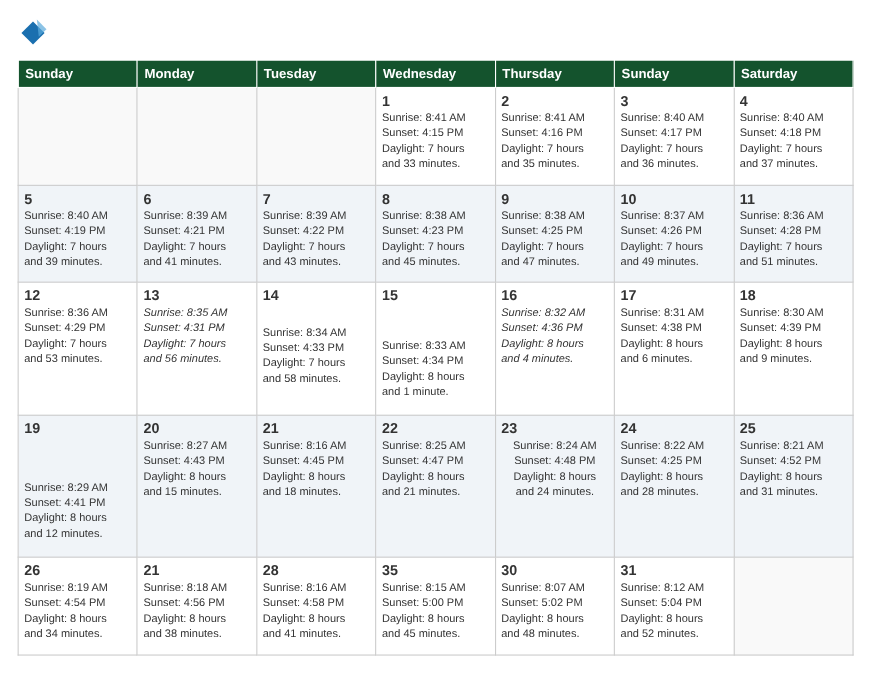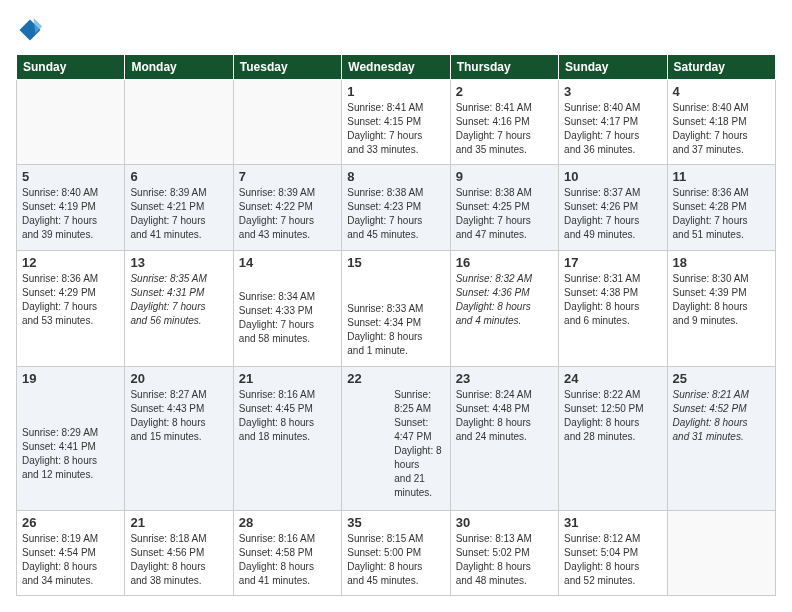--- a/index.html
+++ b/index.html
@@ -279,42 +279,42 @@
           </td>
           <td>
             <span class="day-num">21</span>
             <div class="day-info" style="white-space: pre-line;">Sunrise: 8:16 AM
 Sunset: 4:45 PM
 Daylight: 8 hours
 and 18 minutes.</div>
           </td>
           <td>
             <span class="day-num">22</span>
-            <div class="day-info" style="white-space: pre-line; margin-left: 47px;">Sunrise: 8:25 AM
+            <div class="day-info" style="white-space: pre-line;">Sunrise: 8:25 AM
 Sunset: 4:47 PM
 Daylight: 8 hours
 and 21 minutes.</div>
           </td>
           <td>
             <span class="day-num">23</span>
-            <div class="day-info" style="white-space: pre-line;">Sunrise: 8:24 AM
+            <div class="day-info" style="white-space: pre-line; text-align: center;">Sunrise: 8:24 AM
 Sunset: 4:48 PM
 Daylight: 8 hours
 and 24 minutes.</div>
           </td>
           <td>
             <span class="day-num">24</span>
             <div class="day-info" style="white-space: pre-line;">Sunrise: 8:22 AM
-Sunset: 12:50 PM
+Sunset: 4:25 PM
 Daylight: 8 hours
 and 28 minutes.</div>
           </td>
           <td>
             <span class="day-num">25</span>
-            <div class="day-info" style="white-space: pre-line; font-style: italic;">Sunrise: 8:21 AM
+            <div class="day-info" style="white-space: pre-line;">Sunrise: 8:21 AM
 Sunset: 4:52 PM
 Daylight: 8 hours
 and 31 minutes.</div>
           </td>
         </tr>
         <tr>
           <td>
             <span class="day-num">26</span>
             <div class="day-info" style="white-space: pre-line;">Sunrise: 8:19 AM
 Sunset: 4:54 PM
@@ -337,21 +337,21 @@
           </td>
           <td>
             <span class="day-num">35</span>
             <div class="day-info" style="white-space: pre-line;">Sunrise: 8:15 AM
 Sunset: 5:00 PM
 Daylight: 8 hours
 and 45 minutes.</div>
           </td>
           <td>
             <span class="day-num">30</span>
-            <div class="day-info" style="white-space: pre-line;">Sunrise: 8:13 AM
+            <div class="day-info" style="white-space: pre-line;">Sunrise: 8:07 AM
 Sunset: 5:02 PM
 Daylight: 8 hours
 and 48 minutes.</div>
           </td>
           <td>
             <span class="day-num">31</span>
             <div class="day-info" style="white-space: pre-line;">Sunrise: 8:12 AM
 Sunset: 5:04 PM
 Daylight: 8 hours
 and 52 minutes.</div>

